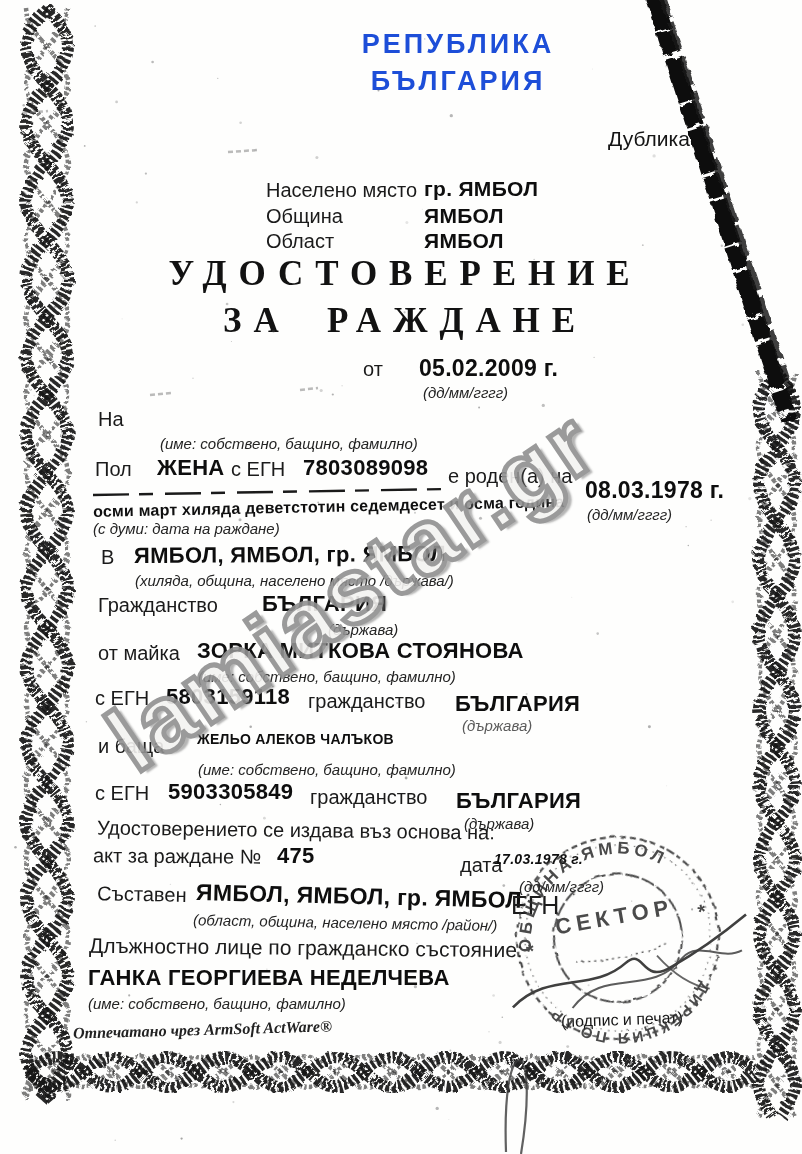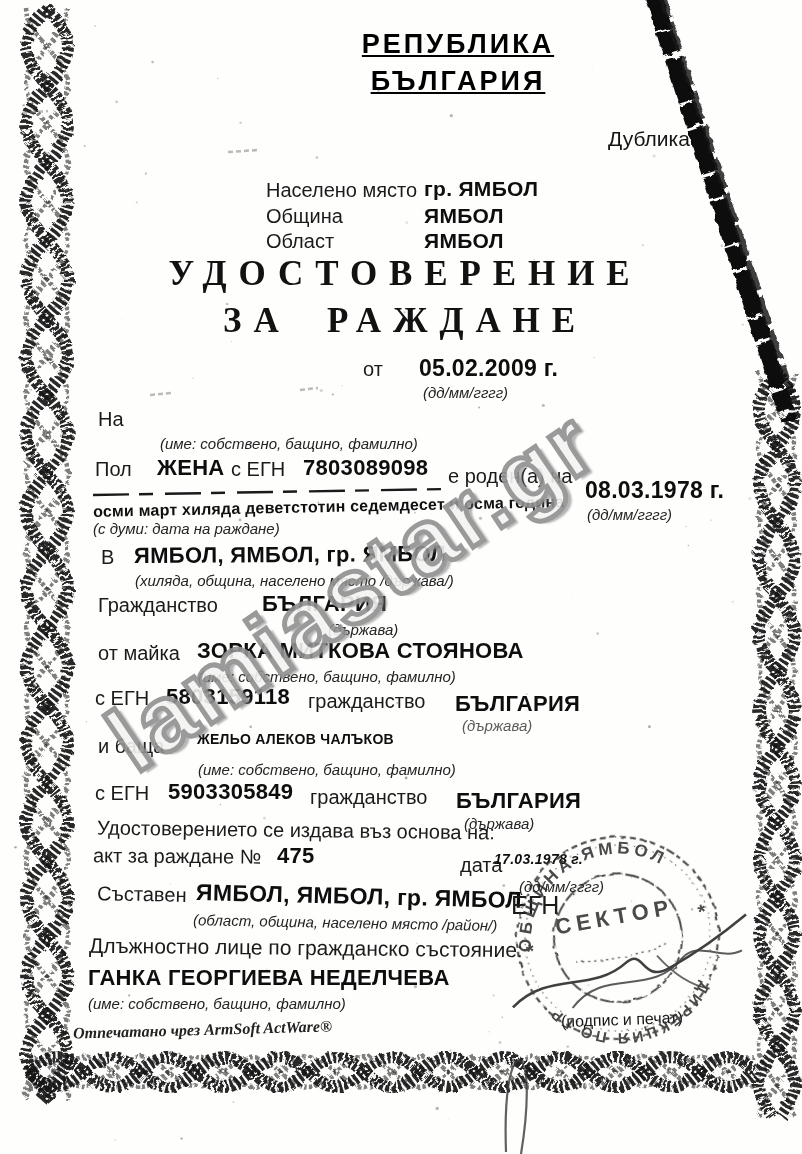--- a/index.html
+++ b/index.html
@@ -9,21 +9,21 @@
   }
   .t{position:absolute;white-space:nowrap;z-index:2;line-height:1.05;}
   .lbl{font-size:20px;color:#1b1b1b;}
   .val{font-size:21px;font-weight:700;letter-spacing:.3px;color:#0e0e0e;}
   .hint{font-size:15px;font-style:italic;color:#242424;}
   .center{text-align:center;}
   .serif-title{
     font-family:"Liberation Serif",serif;font-weight:700;font-size:35px;
     letter-spacing:.34em;color:#121212;
   }
-  .republic{font-size:27px;font-weight:700;letter-spacing:3px;color:#000000;text-decoration:underline;}
+  .republic{font-size:27px;font-weight:700;letter-spacing:3px;color:#1d4ed8;}
   .words{font-size:16px;font-weight:700;letter-spacing:.2px;color:#101010;}
   .printed{font-family:"Liberation Serif",serif;font-style:italic;font-weight:600;font-size:16px;color:#222;}
   .wm{
     position:absolute;left:118px;top:702px;z-index:6;
     transform:rotate(-34deg);transform-origin:0 50%;
     font-weight:700;font-size:92px;letter-spacing:4px;line-height:1;
     color:#f4f3f1;-webkit-text-stroke:5px #909090;
     text-shadow:4px 5px 2px rgba(105,105,105,.55);
     opacity:.9;pointer-events:none;
   }

